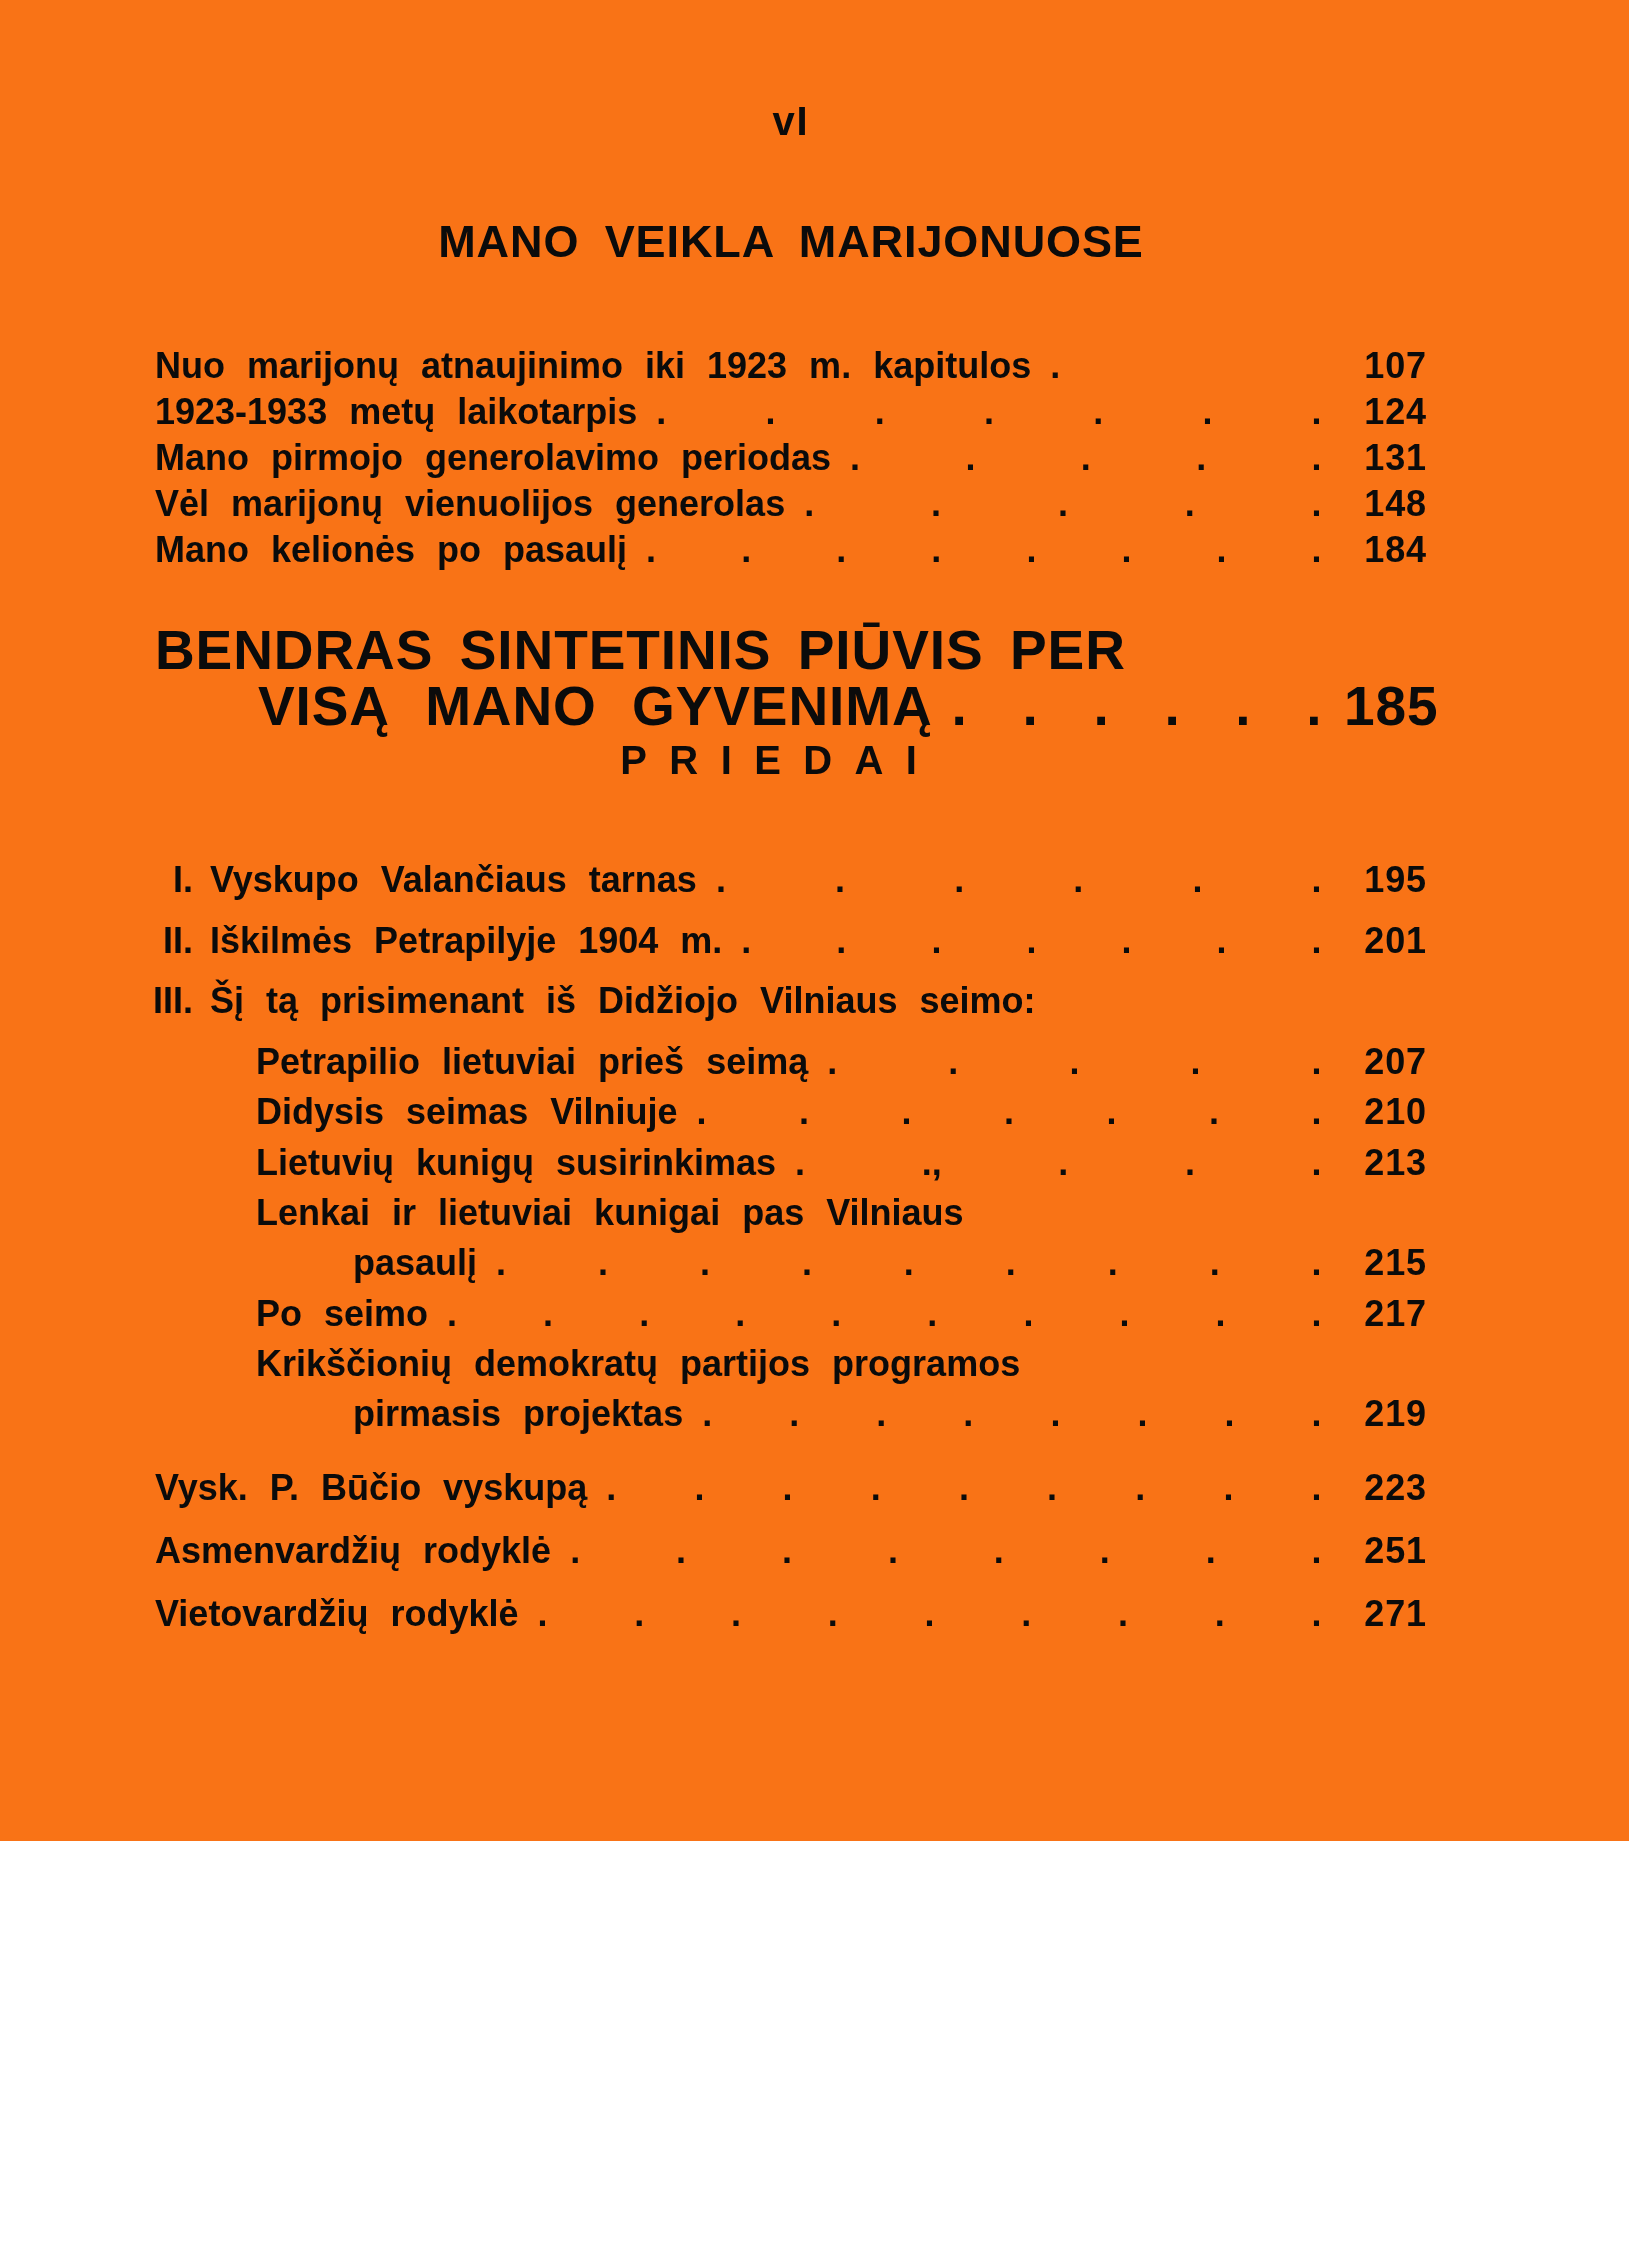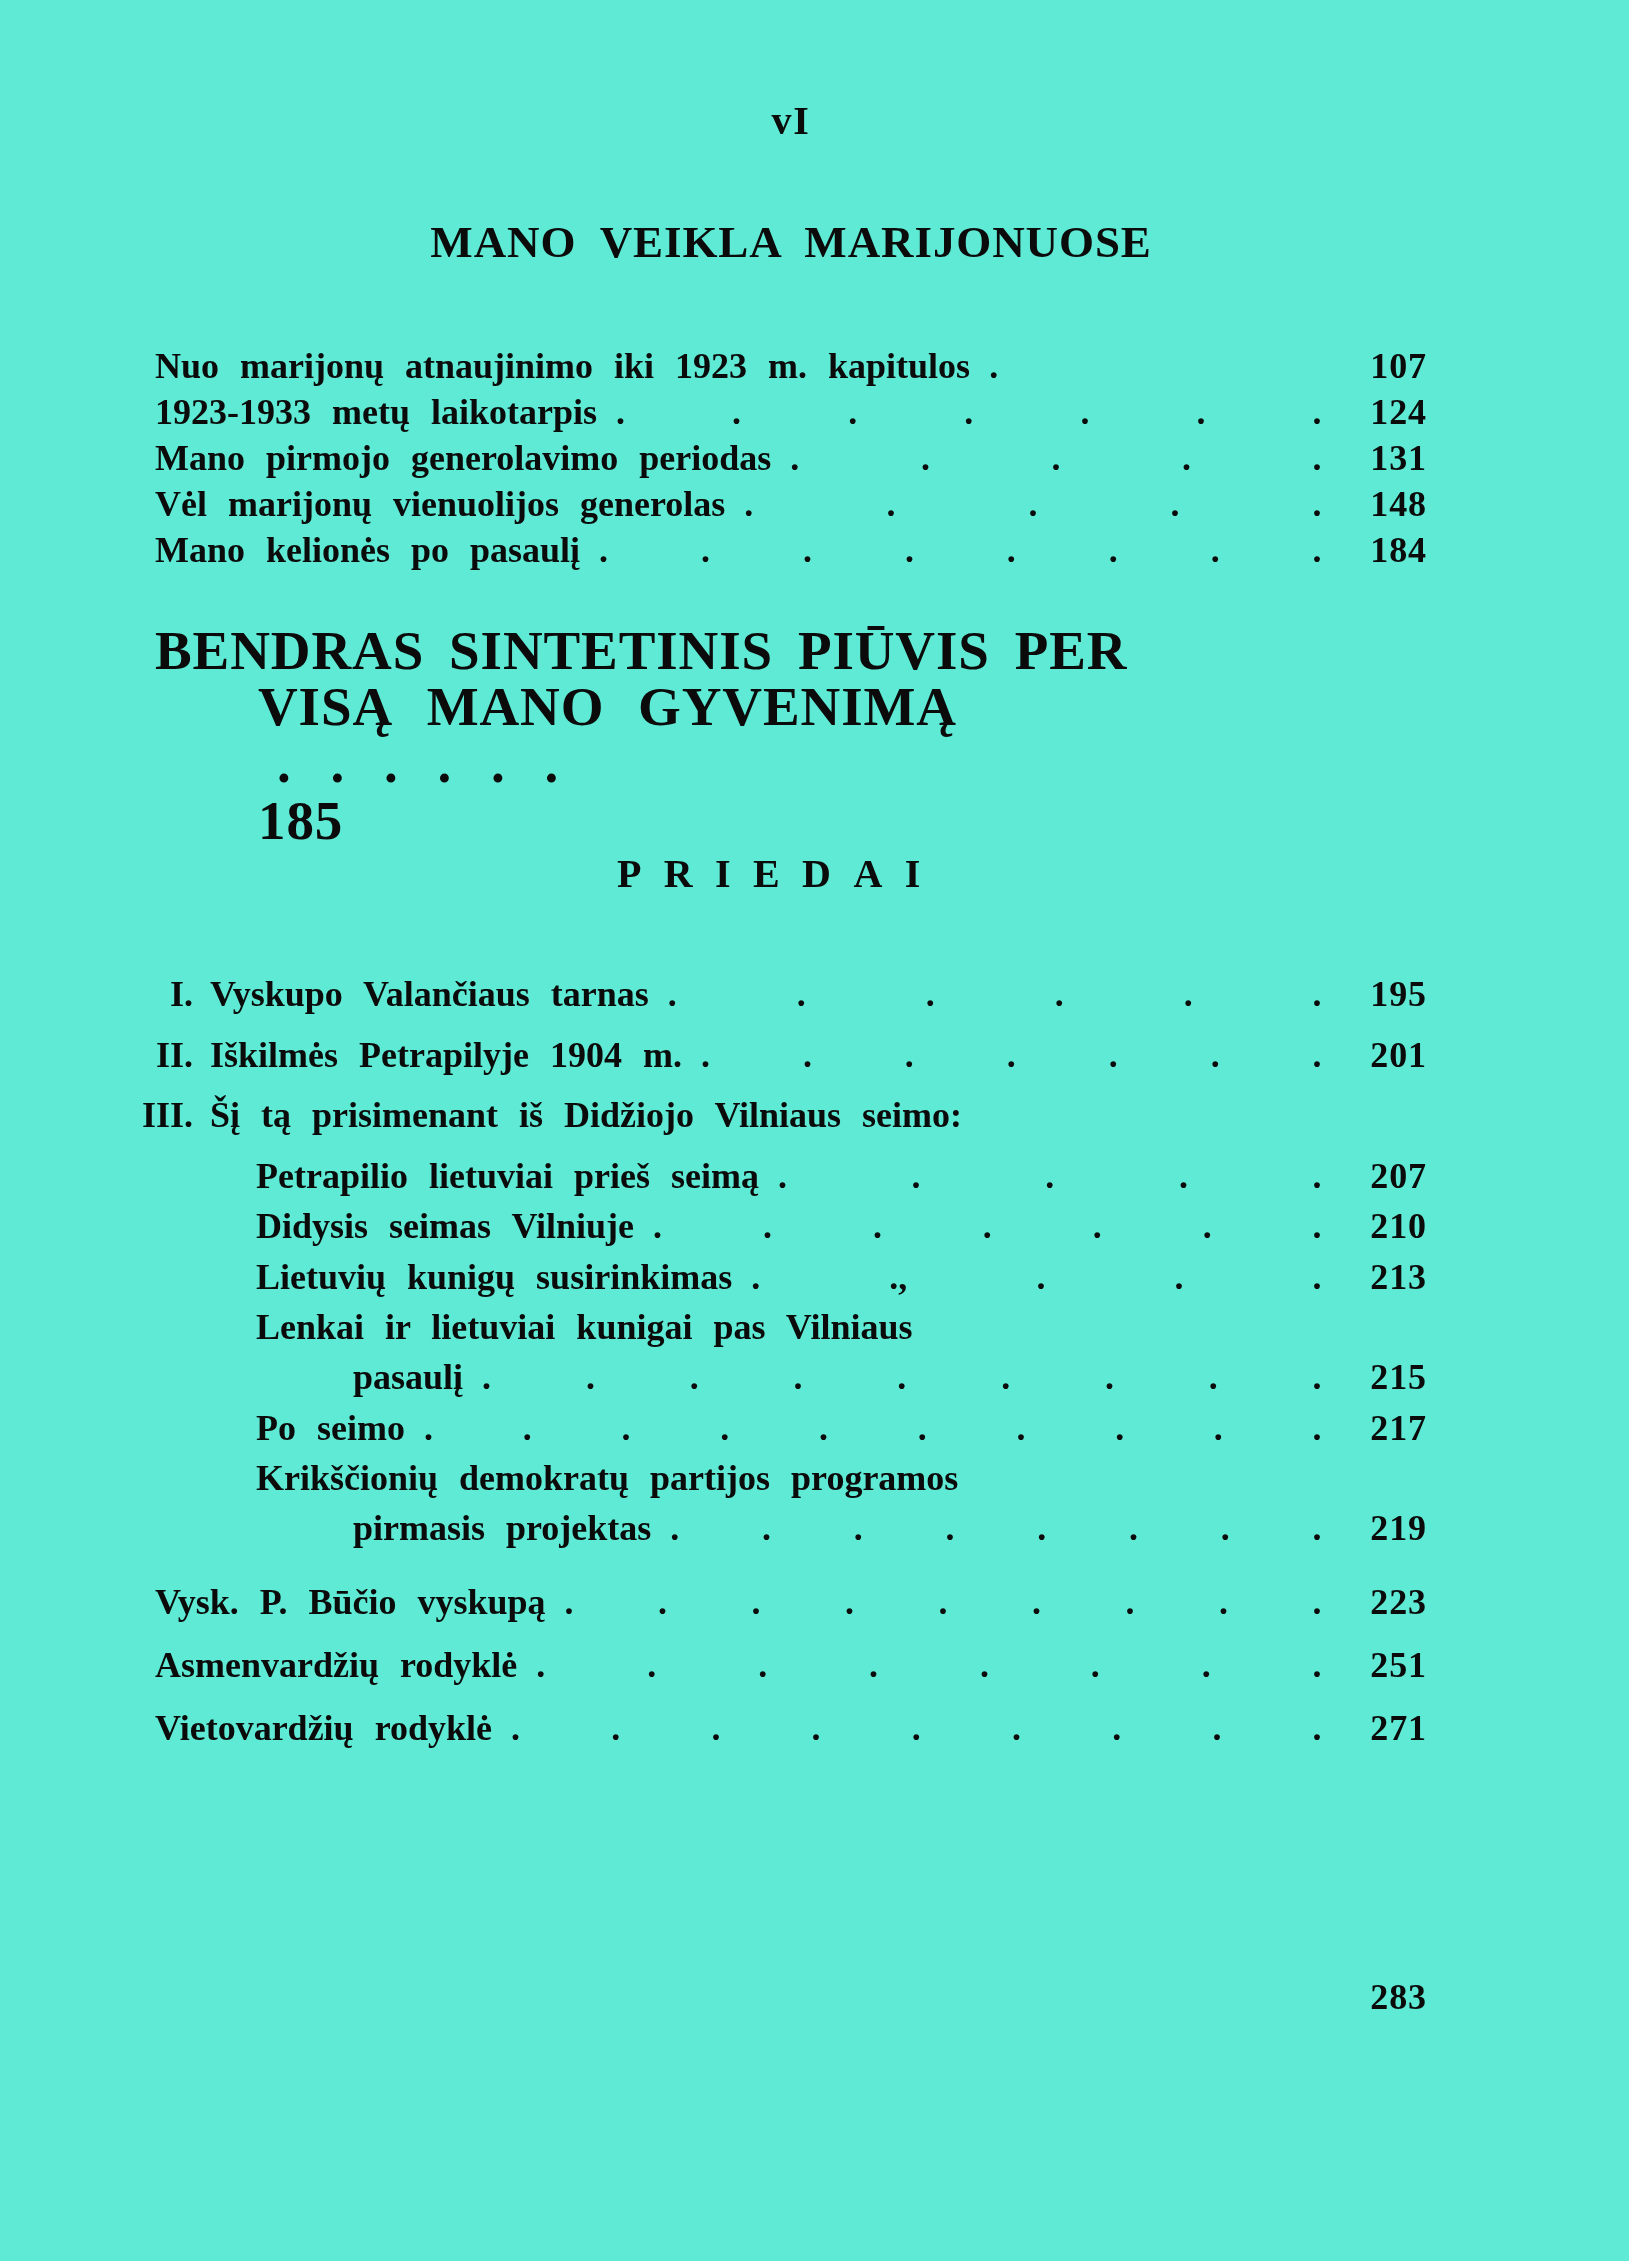--- a/index.html
+++ b/index.html
@@ -3,24 +3,24 @@
 <meta charset="utf-8">
 <style>
   html, body {
     margin: 0;
     padding: 0;
     background: #ffffff;
   }
   .page {
     position: relative;
     width: 1629px;
-    height: 2261px;
-    background: #5eead4;
+    height: 1841px;
+    background: #f97316;
     color: #0b0b0b;
-    font-family: Liberation Serif, serif;
+    font-family: Liberation Sans, sans-serif;
     font-weight: 700;
     font-size: 36px;
     overflow: hidden;
   }
   .content {
     position: absolute;
     left: 155px;
     top: 0;
     width: 1272px;
   }
@@ -72,21 +72,21 @@
 
   .section7-block {
     margin-top: 50px;
     font-size: 55px;
   }
   .section7-line1 {
     line-height: 55px;
     letter-spacing: 0.9px;
     word-spacing: 10.3px;
   }
-  .section7-line2 { line-height: 57px; flex-direction: column; }
+  .section7-line2 { line-height: 57px; }
   .section7-line2 .label {
     margin-left: 103px;
     letter-spacing: 0.9px;
     word-spacing: 19px;
   }
 
   .priedai-heading {
     font-size: 40px;
     line-height: 50px;
     letter-spacing: 22.4px;

